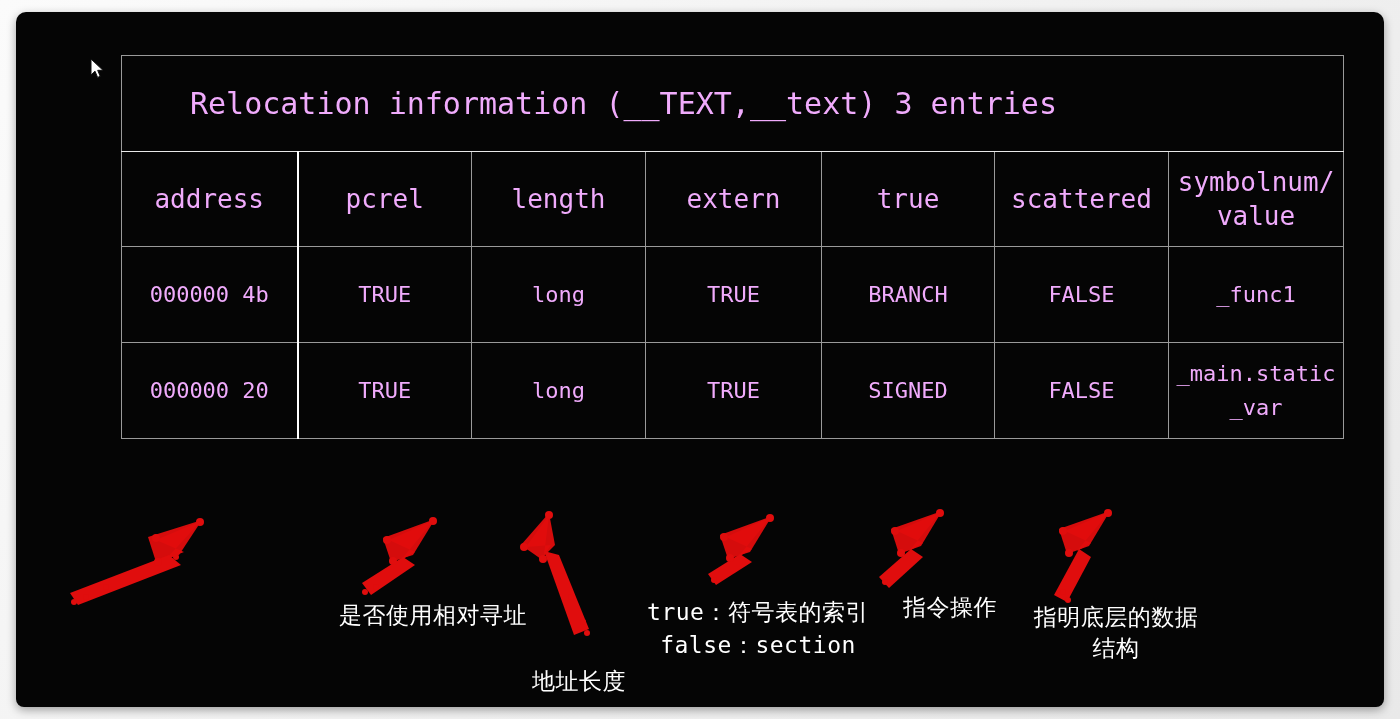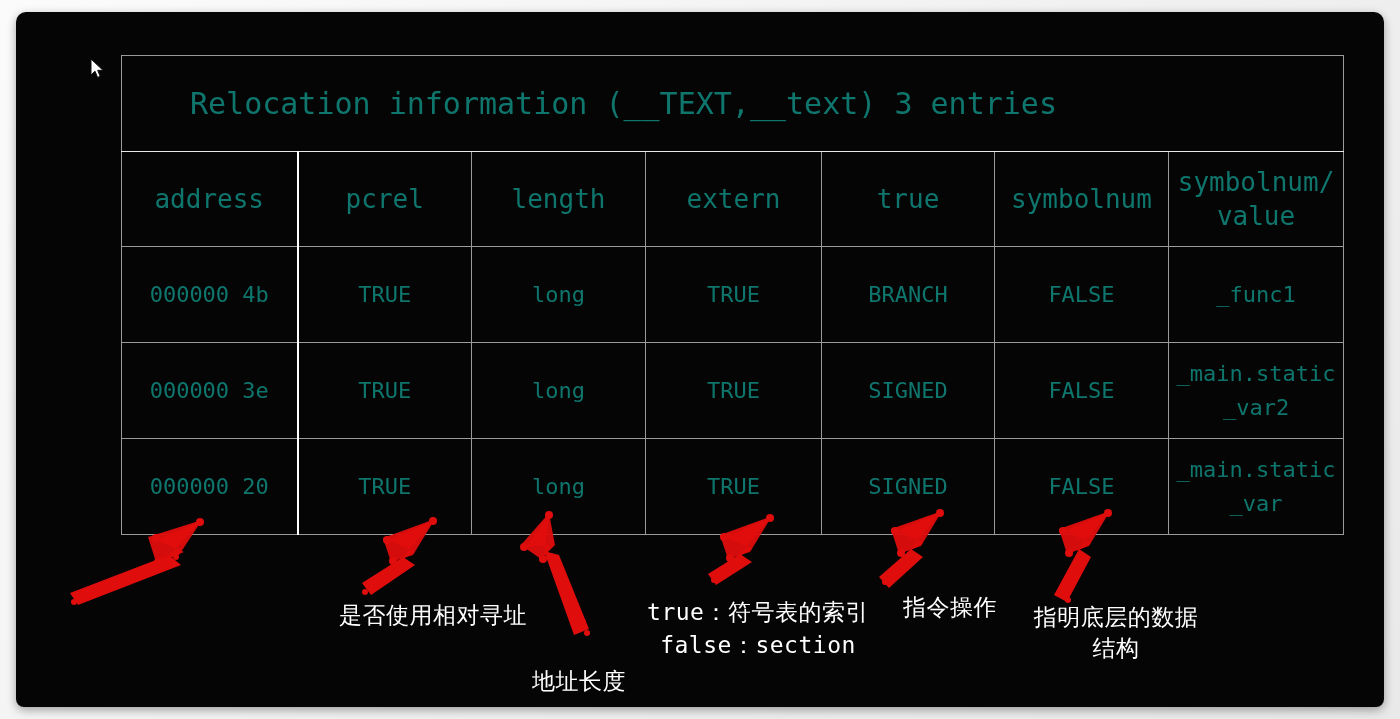--- a/index.html
+++ b/index.html
@@ -48,21 +48,21 @@
   #reloc-table {
     position: absolute;
     left: 105px;
     top: 43px;
     width: 1222px;
     border-collapse: collapse;
     table-layout: fixed;
   }
   #reloc-table td {
     border: 1px solid #9a9a9a;
-    color: #0f766e;
+    color: #f0abfc;
     text-align: center;
     vertical-align: middle;
     font-family: "DejaVu Sans Mono", "Liberation Mono", monospace;
     padding: 0 2px;
     overflow: hidden;
   }
 
   .title-cell {
     height: 95px;
     font-size: 30px;
@@ -142,44 +142,35 @@
         <tr>
           <td class="title-cell" colspan="7">Relocation information (__TEXT,__text) 3 entries</td>
         </tr>
 
         <tr>
           <td class="header-cell col-sep-bright row-top-bright">address</td>
           <td class="header-cell row-top-bright">pcrel</td>
           <td class="header-cell row-top-bright">length</td>
           <td class="header-cell row-top-bright">extern</td>
           <td class="header-cell row-top-bright">true</td>
-          <td class="header-cell row-top-bright">symbolnum</td>
+          <td class="header-cell row-top-bright">scattered</td>
           <td class="header-cell wrapcell row-top-bright">symbolnum/
 value</td>
         </tr>
 
         <tr>
           <td class="data-cell col-sep-bright">000000 4b</td>
           <td class="data-cell">TRUE</td>
           <td class="data-cell">long</td>
           <td class="data-cell">TRUE</td>
           <td class="data-cell">BRANCH</td>
           <td class="data-cell">FALSE</td>
           <td class="data-cell wrapcell">_func1</td>
         </tr>
 
-        <tr>
-          <td class="data-cell col-sep-bright">000000 3e</td>
-          <td class="data-cell">TRUE</td>
-          <td class="data-cell">long</td>
-          <td class="data-cell">TRUE</td>
-          <td class="data-cell">SIGNED</td>
-          <td class="data-cell">FALSE</td>
-          <td class="data-cell wrapcell">_main.static_var2</td>
-        </tr>
 
         <tr>
           <td class="data-cell col-sep-bright">000000 20</td>
           <td class="data-cell">TRUE</td>
           <td class="data-cell">long</td>
           <td class="data-cell">TRUE</td>
           <td class="data-cell">SIGNED</td>
           <td class="data-cell">FALSE</td>
           <td class="data-cell wrapcell">_main.static_var</td>
         </tr>

